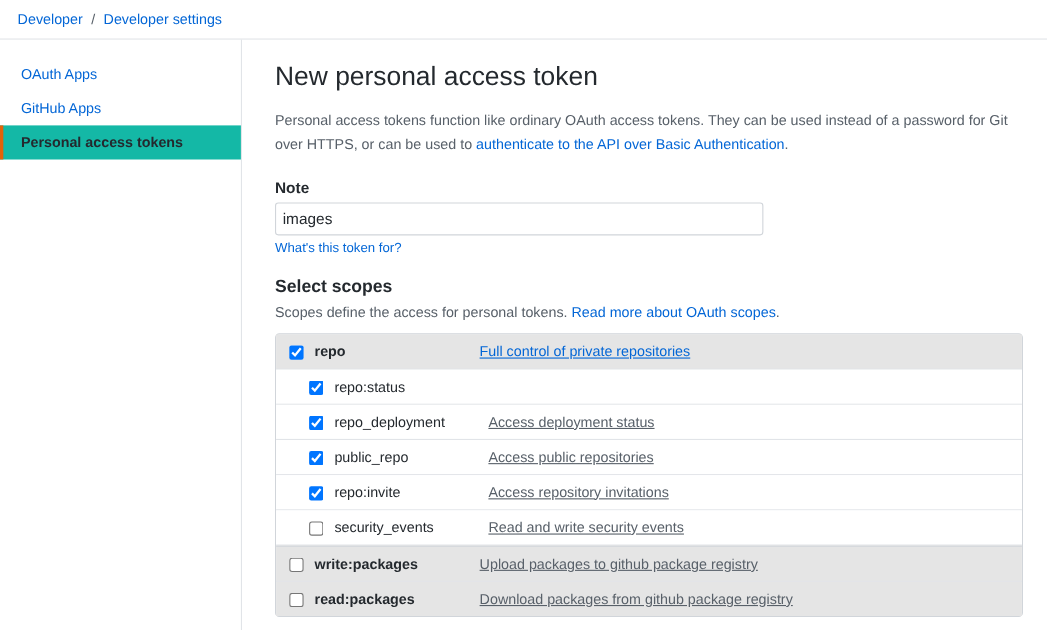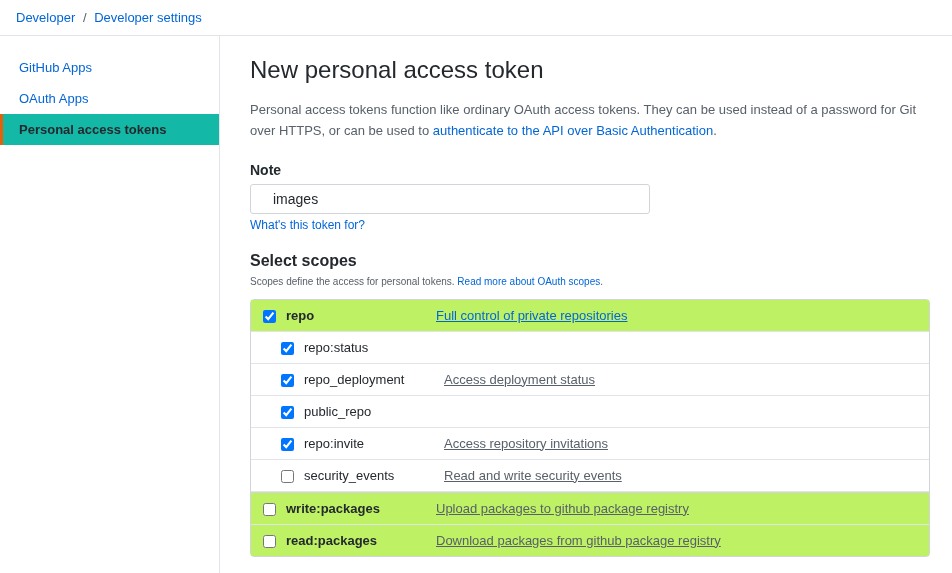--- a/index.html
+++ b/index.html
@@ -76,43 +76,43 @@
       margin-bottom: 16px;
       margin-top: 13px;
     }
     .form-label {
       display: block;
       font-weight: 600;
       margin-bottom: 6px;
       font-size: 14px;
     }
     .form-input {
-      width: 400px;
-      padding: 6px 22px;
+      width: 444px;
+      padding: 6px 6px;
       border: 1px solid #d1d5da;
       border-radius: 3px;
       font-size: 14px;
       color: #24292e;
       outline: none;
     }
     .form-hint {
       font-size: 12px;
       color: #0366d6;
       margin-top: 4px;
       cursor: pointer;
     }
 
     .scopes-section { margin-top: 20px; }
     .scopes-title {
       font-size: 16px;
       font-weight: 600;
       margin-bottom: 6px;
     }
     .scopes-desc {
-      font-size: 10px;
+      font-size: 13px;
       color: #586069;
       margin-bottom: 12px;
     }
     .scopes-desc a {
       color: #0366d6;
       text-decoration: none;
     }
 
     .scopes-table {
       border: 1px solid #d1d5da;
@@ -121,28 +121,28 @@
     }
 
     .scope-row {
       display: flex;
       align-items: flex-start;
       padding: 8px 12px;
       border-bottom: 1px solid #e1e4e8;
     }
     .scope-row:last-child { border-bottom: none; }
     .scope-row.parent {
-      background: #bef264;
+      background: #e5e5e5;
     }
     .scope-row.child {
       background: #fff;
       padding-left: 30px;
     }
     .scope-row.separator {
-      background: #bef264;
+      background: #e5e5e5;
       border-top: 1px solid #d1d5da;
     }
 
     .scope-check {
       margin-right: 10px;
       margin-top: 2px;
       flex-shrink: 0;
     }
 
     .scope-name {
@@ -172,22 +172,22 @@
 
 <div class="breadcrumb">
   <a href="#">Developer</a>
   <span>/</span>
   <a href="#">Developer settings</a>
 </div>
 
 <div class="layout">
 
   <nav class="sidebar">
+    <a class="sidebar-item">OAuth Apps</a>
     <a class="sidebar-item">GitHub Apps</a>
-    <a class="sidebar-item">OAuth Apps</a>
     <a class="sidebar-item active">Personal access tokens</a>
   </nav>
 
   <main class="main">
     <h1 class="page-title">New personal access token</h1>
 
     <p class="description">
       <span>Personal access tokens function like ordinary OAuth access tokens. They can be used instead of a password for Git over HTTPS, or can be used to </span><a href="#">authenticate to the API over Basic Authentication</a><span>.</span>
     </p>
 
@@ -218,20 +218,21 @@
 
         <div class="scope-row child">
           <input type="checkbox" class="scope-check" checked="" style="">
           <span class="scope-name">repo_deployment</span>
           <span class="scope-desc">Access deployment status</span>
         </div>
 
         <div class="scope-row child">
           <input type="checkbox" class="scope-check" checked="" style="">
           <span class="scope-name">public_repo</span>
+          <span class="scope-desc">Access public repositories</span>
         </div>
 
         <div class="scope-row child">
           <input type="checkbox" class="scope-check" checked="" style="">
           <span class="scope-name">repo:invite</span>
           <span class="scope-desc">Access repository invitations</span>
         </div>
 
         <div class="scope-row child">
           <input type="checkbox" class="scope-check" style="">

